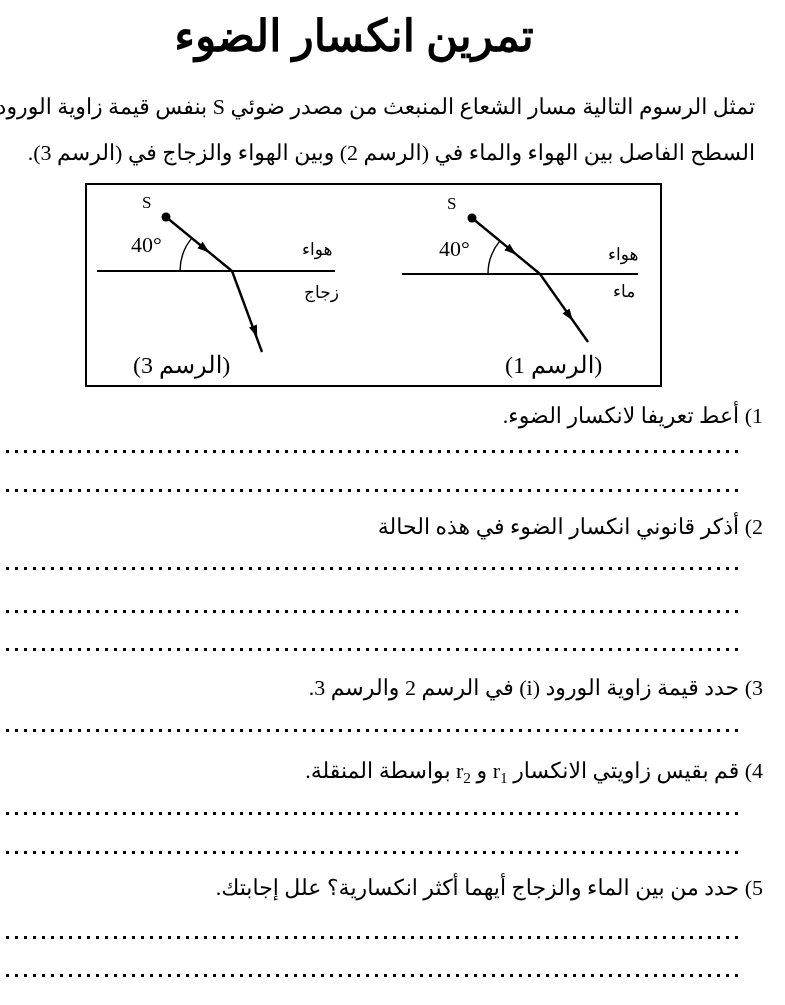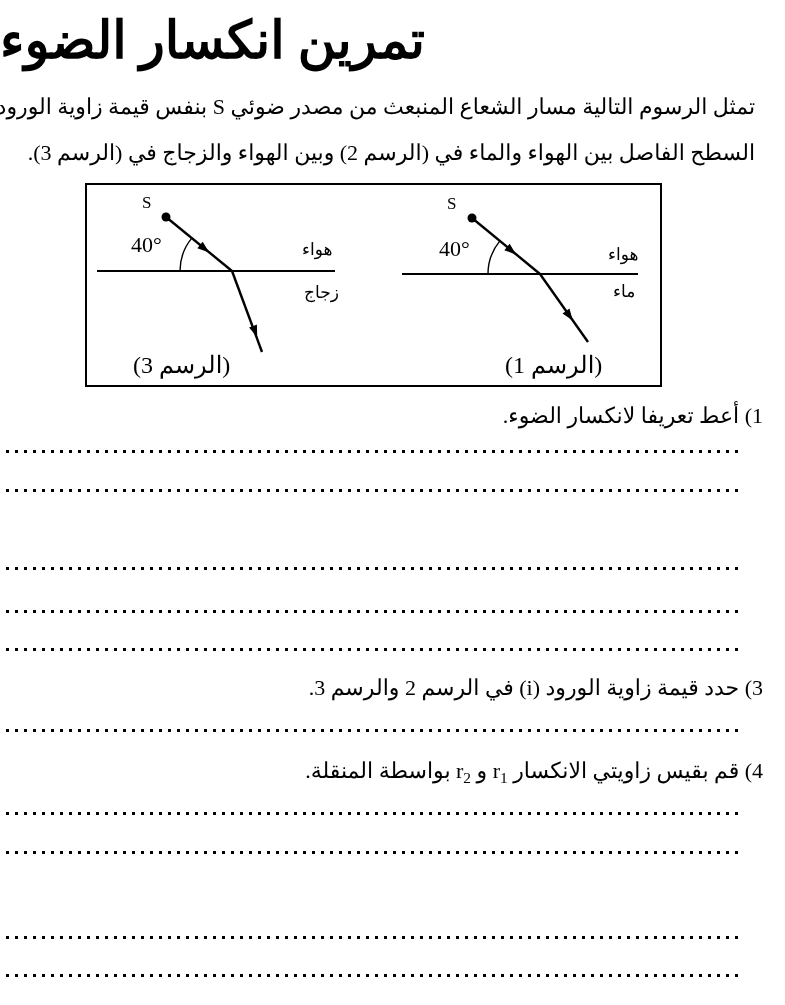--- a/index.html
+++ b/index.html
@@ -7,22 +7,22 @@
     position:relative;
     width:785px;height:1005px;
     background:#ffffff;
     font-family:"Liberation Serif","DejaVu Serif",serif;
     color:#000;
     direction:rtl;
     overflow:hidden;
   }
   .title{
     position:absolute;top:10px;left:0;width:708px;
-    text-align:left;
-    font-size:52px;font-weight:bold;
+    text-align:center;
+    font-size:44px;font-weight:bold;
     letter-spacing:0.5px;
     margin:0;
   }
   .intro{
     position:absolute;top:84px;right:30px;left:20px;
     font-size:22px;text-align:right;
   }
   .intro .line{white-space:nowrap;line-height:46px;}
   .figure-box{
     position:absolute;top:183px;left:85px;
@@ -101,29 +101,31 @@
     <span class="angle-label" style="left:352px;top:53px;">40°</span>
     <span class="fig-label" style="left:521px;top:61px;">هواء</span>
     <span class="fig-label" style="left:526px;top:98px;">ماء</span>
     <span class="fig-caption" style="left:418px;top:168px;">(الرسم 1)</span>
   </div>
 
   <div class="question q1">1) أعط تعريفا لانكسار الضوء.</div>
   <div class="dots d1"></div>
   <div class="dots d2"></div>
 
+  <div class="question q2">2) أذكر قانوني انكسار الضوء في هذه الحالة</div>
   <div class="dots d3"></div>
   <div class="dots d4"></div>
   <div class="dots d5"></div>
 
   <div class="question q3">3) حدد قيمة زاوية الورود (i) في الرسم 2 والرسم 3.</div>
   <div class="dots d6"></div>
 
   <div class="question q4">
     <span>4) قم بقيس زاويتي الانكسار </span><span><span>r</span><sub>1</sub></span><span> و </span><span><span>r</span><sub>2</sub></span><span> بواسطة المنقلة.</span>
   </div>
   <div class="dots d7"></div>
   <div class="dots d8"></div>
 
+  <div class="question q5">5) حدد من بين الماء والزجاج أيهما أكثر انكسارية؟ علل إجابتك.</div>
   <div class="dots d9"></div>
   <div class="dots d10"></div>
 
 </div>
 
 </body></html>

